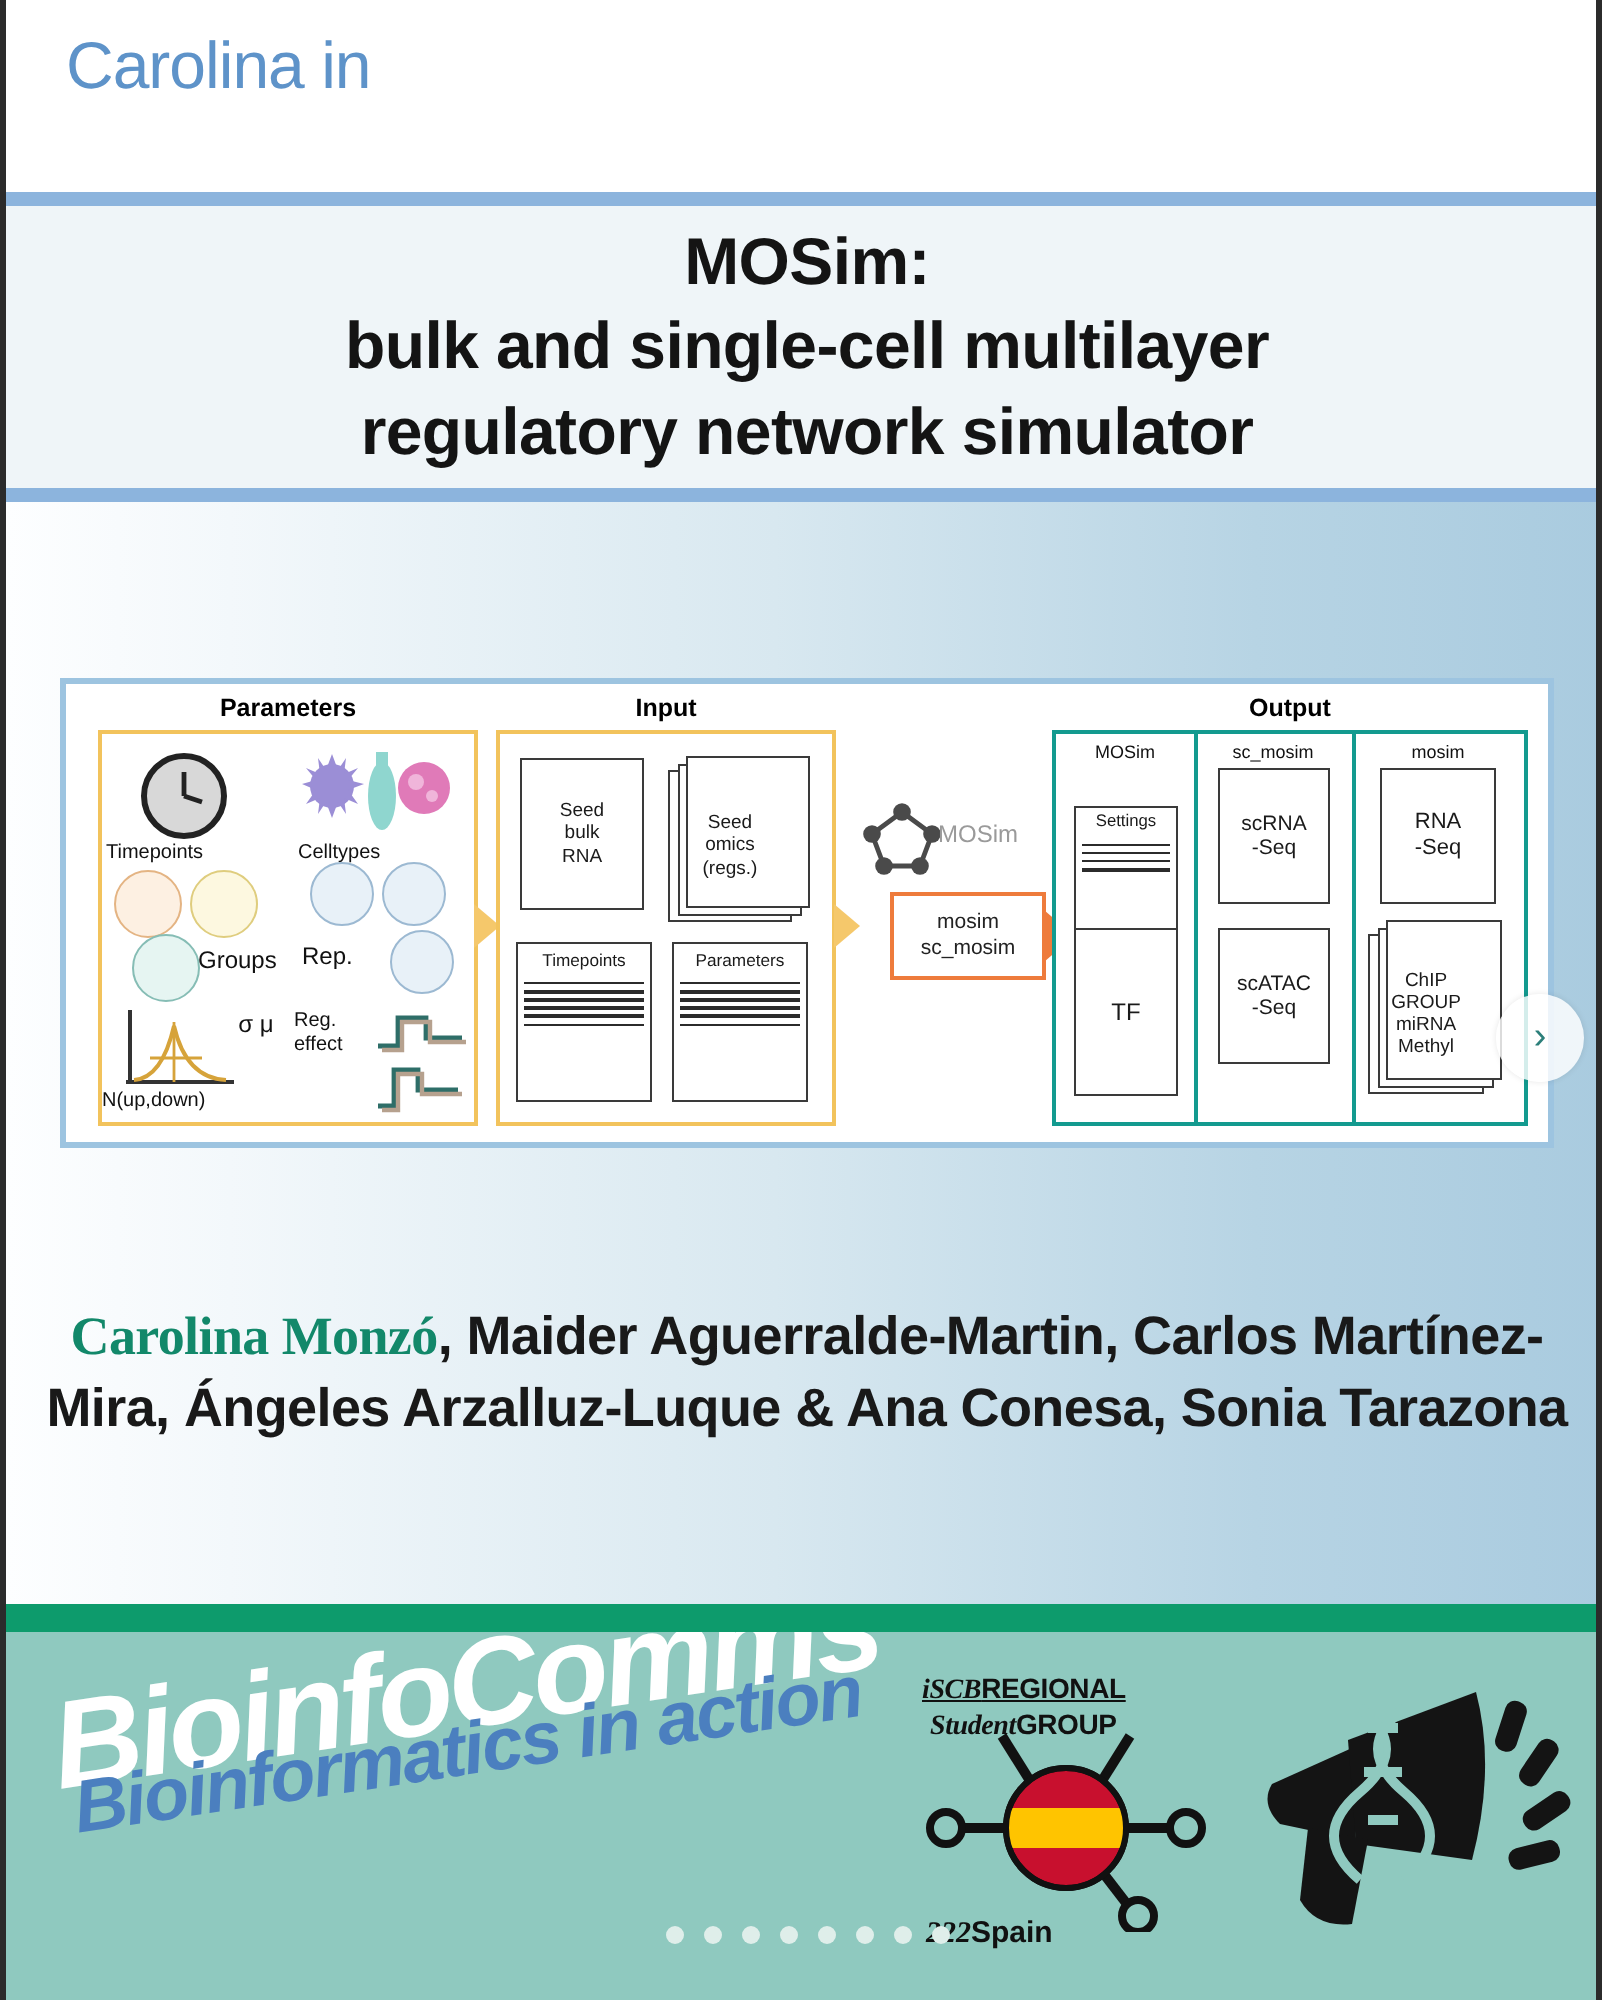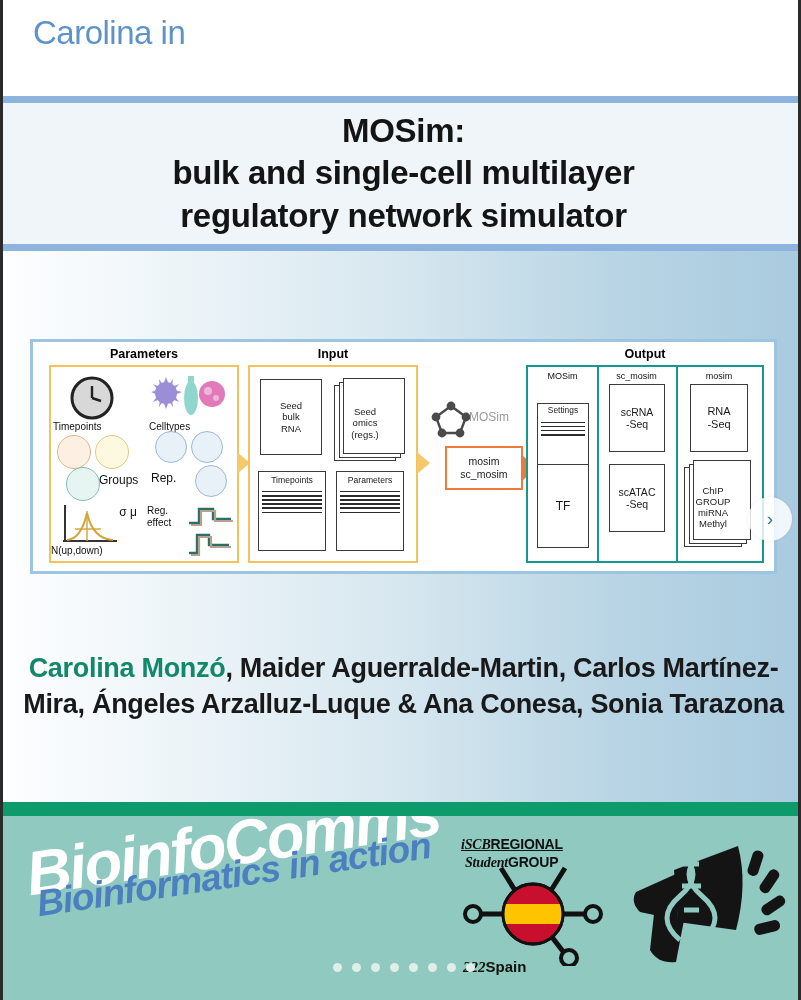--- a/index.html
+++ b/index.html
@@ -204,21 +204,21 @@
     left: 0; top: 400px;
     width: 801px;
     text-align: center;
     font-size: 27px;
     font-weight: bold;
     color: #191919;
     line-height: 1.33;
     letter-spacing: -0.3px;
     padding: 0 18px;
   }
-  .author-hl { color: #12886a; }
+  .author-hl { color: #12886a; font-family: Liberation Serif, serif; }
 
   
   .footer-stripe {
     position: absolute;
     left: 0; top: 802px;
     width: 801px; height: 14px;
     background: #0d9b6c;
   }
   .footer {
     position: absolute;

